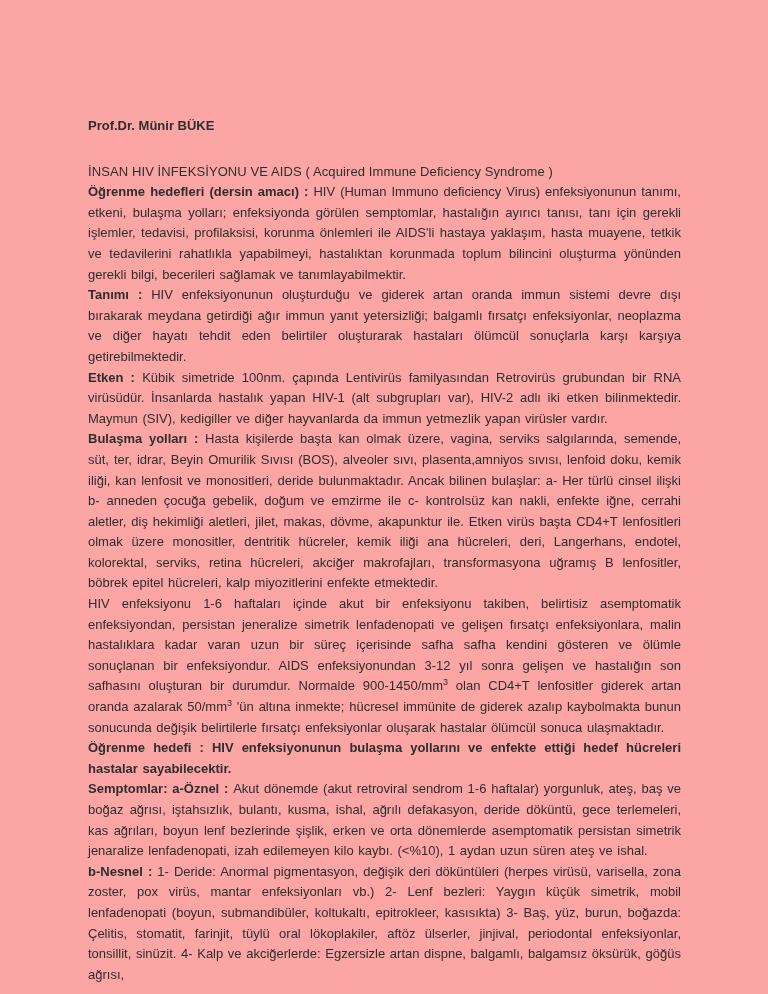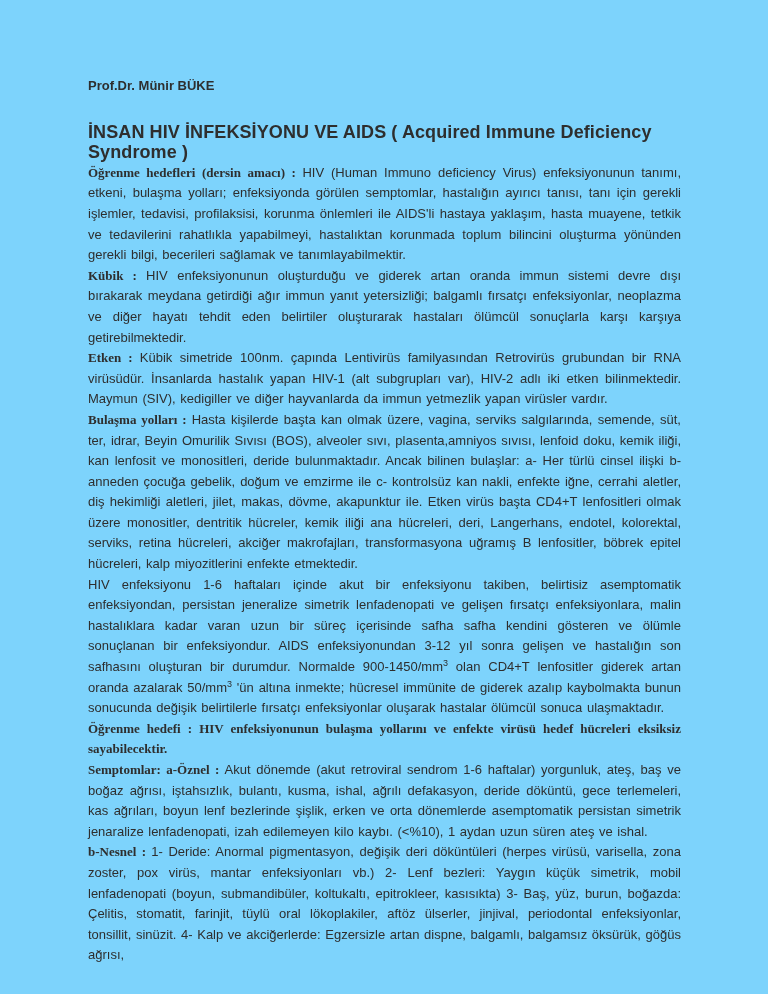--- a/index.html
+++ b/index.html
@@ -4,65 +4,64 @@
 <style>
   html, body {
     margin: 0;
     padding: 0;
     background: #ffffff;
   }
   .page {
     position: relative;
     width: 768px;
     height: 994px;
-    background: #7dd3fc;
+    background: #fca5a5;
     box-sizing: border-box;
-    padding: 76px 87px 0 88px;
+    padding: 116px 87px 0 88px;
     overflow: hidden;
     font-family: "Liberation Sans", sans-serif;
     font-size: 13px;
     color: #2e2e2e;
   }
   .author {
     margin: 0;
     font-weight: bold;
     line-height: 20.6px;
   }
   .title {
     margin: 25px 0 0 0;
-    font-size: 18px;
-    font-weight: bold;
+    font-size: 13px;
+    font-weight: normal;
     line-height: 20.6px;
     letter-spacing: 0.1px;
   }
   .para {
     margin: 0;
     text-align: justify;
     line-height: 20.6px;
     word-spacing: 1px;
   }
   .para .bold {
     font-weight: bold;
-    font-family: Liberation Serif, serif;
   }
   .para sup {
     font-size: 9px;
     line-height: 0;
     vertical-align: super;
   }
 </style>
 </head>
 <body>
 
 <div class="page">
   <p class="author">Prof.Dr. Münir BÜKE</p>
   <h1 class="title">İNSAN HIV İNFEKSİYONU VE AIDS ( Acquired Immune Deficiency Syndrome )</h1>
   <div id="document-body">
       <p class="para"><span class="bold">Öğrenme hedefleri (dersin amacı) : </span><span>HIV (Human Immuno deficiency Virus) enfeksiyonunun tanımı, etkeni, bulaşma yolları; enfeksiyonda görülen semptomlar, hastalığın ayırıcı tanısı, tanı için gerekli işlemler, tedavisi, profilaksisi, korunma önlemleri ile AIDS'li hastaya yaklaşım, hasta muayene, tetkik ve tedavilerini rahatlıkla yapabilmeyi, hastalıktan korunmada toplum bilincini oluşturma yönünden gerekli bilgi, becerileri sağlamak ve tanımlayabilmektir.</span></p>
-      <p class="para"><span class="bold">Kübik : </span><span>HIV enfeksiyonunun oluşturduğu ve giderek artan oranda immun sistemi devre dışı bırakarak meydana getirdiği ağır immun yanıt yetersizliği; balgamlı fırsatçı enfeksiyonlar, neoplazma ve diğer hayatı tehdit eden belirtiler oluşturarak hastaları ölümcül sonuçlarla karşı karşıya getirebilmektedir.</span></p>
+      <p class="para"><span class="bold">Tanımı : </span><span>HIV enfeksiyonunun oluşturduğu ve giderek artan oranda immun sistemi devre dışı bırakarak meydana getirdiği ağır immun yanıt yetersizliği; balgamlı fırsatçı enfeksiyonlar, neoplazma ve diğer hayatı tehdit eden belirtiler oluşturarak hastaları ölümcül sonuçlarla karşı karşıya getirebilmektedir.</span></p>
       <p class="para"><span class="bold">Etken : </span><span>Kübik simetride 100nm. çapında Lentivirüs familyasından Retrovirüs grubundan bir RNA virüsüdür. İnsanlarda hastalık yapan HIV-1 (alt subgrupları var), HIV-2 adlı iki etken bilinmektedir. Maymun (SIV), kedigiller ve diğer hayvanlarda da immun yetmezlik yapan virüsler vardır.</span></p>
       <p class="para"><span class="bold">Bulaşma yolları : </span><span>Hasta kişilerde başta kan olmak üzere, vagina, serviks salgılarında, semende, süt, ter, idrar, Beyin Omurilik Sıvısı (BOS), alveoler sıvı, plasenta,amniyos sıvısı, lenfoid doku, kemik iliği, kan lenfosit ve monositleri, deride bulunmaktadır. Ancak bilinen bulaşlar: a- Her türlü cinsel ilişki b- anneden çocuğa gebelik, doğum ve emzirme ile c- kontrolsüz kan nakli, enfekte iğne, cerrahi aletler, diş hekimliği aletleri, jilet, makas, dövme, akapunktur ile. Etken virüs başta CD4+T lenfositleri olmak üzere monositler, dentritik hücreler, kemik iliği ana hücreleri, deri, Langerhans, endotel, kolorektal, serviks, retina hücreleri, akciğer makrofajları, transformasyona uğramış B lenfositler, böbrek epitel hücreleri, kalp miyozitlerini enfekte etmektedir.</span></p>
       <p class="para"><span>HIV enfeksiyonu 1-6 haftaları içinde akut bir enfeksiyonu takiben, belirtisiz asemptomatik enfeksiyondan, persistan jeneralize simetrik lenfadenopati ve gelişen fırsatçı enfeksiyonlara, malin hastalıklara kadar varan uzun bir süreç içerisinde safha safha kendini gösteren ve ölümle sonuçlanan bir enfeksiyondur. AIDS enfeksiyonundan 3-12 yıl sonra gelişen ve hastalığın son safhasını oluşturan bir durumdur. Normalde 900-1450/mm</span><sup>3</sup><span> olan CD4+T lenfositler giderek artan oranda azalarak 50/mm</span><sup>3</sup><span> 'ün altına inmekte; hücresel immünite de giderek azalıp kaybolmakta bunun sonucunda değişik belirtilerle fırsatçı enfeksiyonlar oluşarak hastalar ölümcül sonuca ulaşmaktadır.</span></p>
-      <p class="para"><span class="bold">Öğrenme hedefi : HIV enfeksiyonunun bulaşma yollarını ve enfekte virüsü hedef hücreleri eksiksiz sayabilecektir.</span></p>
+      <p class="para"><span class="bold">Öğrenme hedefi : HIV enfeksiyonunun bulaşma yollarını ve enfekte ettiği hedef hücreleri hastalar sayabilecektir.</span></p>
       <p class="para"><span class="bold">Semptomlar: a-Öznel : </span><span>Akut dönemde (akut retroviral sendrom 1-6 haftalar) yorgunluk, ateş, baş ve boğaz ağrısı, iştahsızlık, bulantı, kusma, ishal, ağrılı defakasyon, deride döküntü, gece terlemeleri, kas ağrıları, boyun lenf bezlerinde şişlik, erken ve orta dönemlerde asemptomatik persistan simetrik jenaralize lenfadenopati, izah edilemeyen kilo kaybı. (&lt;%10), 1 aydan uzun süren ateş ve ishal.</span></p>
       <p class="para"><span class="bold">b-Nesnel : </span><span>1- Deride: Anormal pigmentasyon, değişik deri döküntüleri (herpes virüsü, varisella, zona zoster, pox virüs, mantar enfeksiyonları vb.) 2- Lenf bezleri: Yaygın küçük simetrik, mobil lenfadenopati (boyun, submandibüler, koltukaltı, epitrokleer, kasısıkta) 3- Baş, yüz, burun, boğazda: Çelitis, stomatit, farinjit, tüylü oral lökoplakiler, aftöz ülserler, jinjival, periodontal enfeksiyonlar, tonsillit, sinüzit. 4- Kalp ve akciğerlerde: Egzersizle artan dispne, balgamlı, balgamsız öksürük, göğüs ağrısı,</span></p>
     </div>
 </div>
 
 </body></html>

